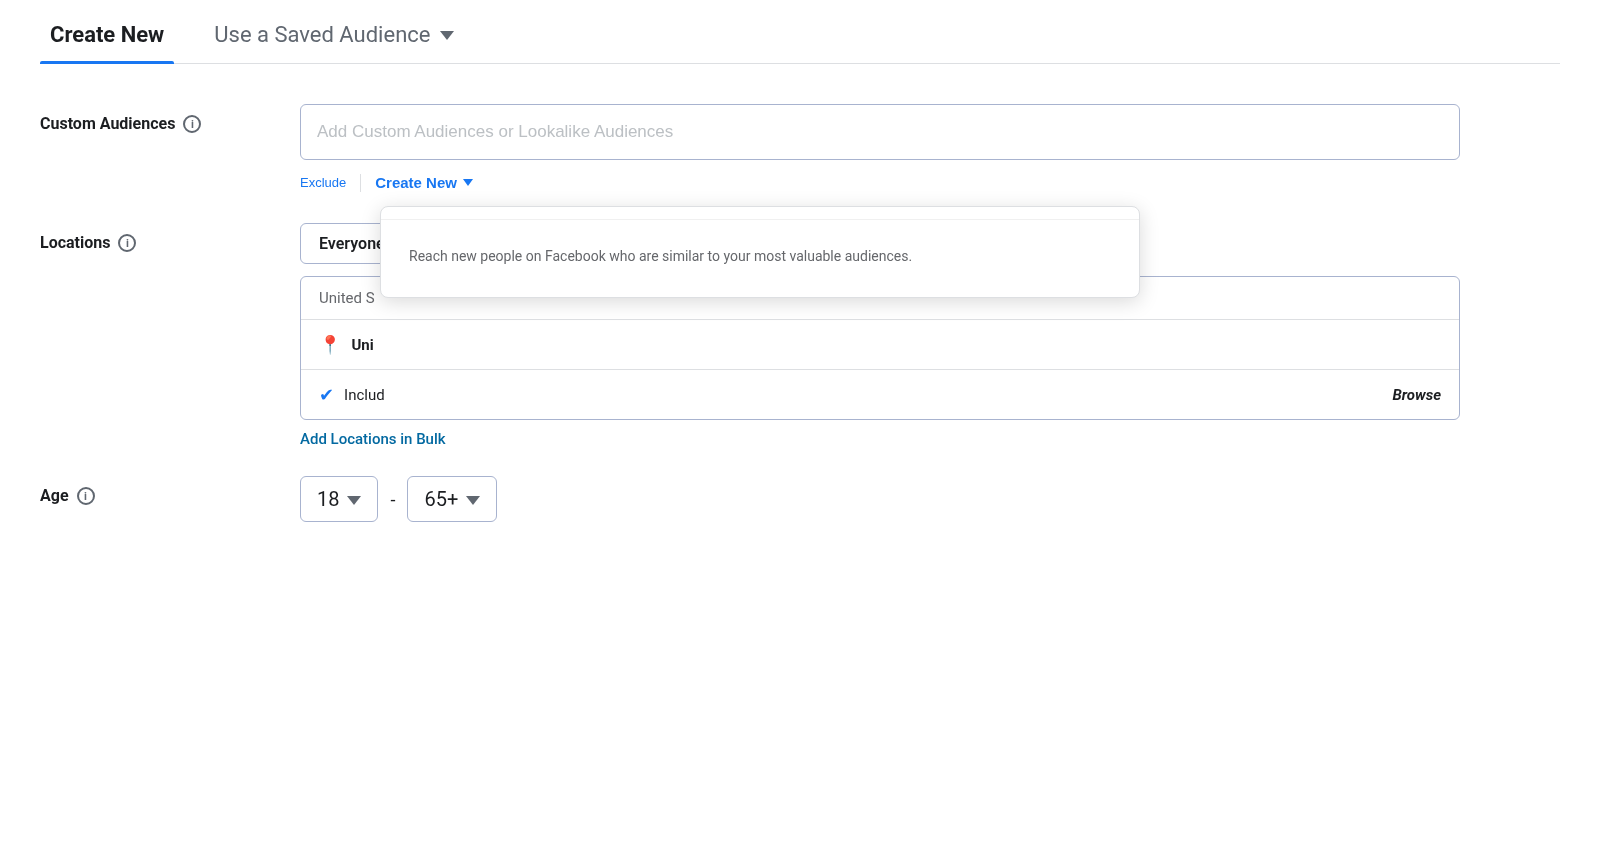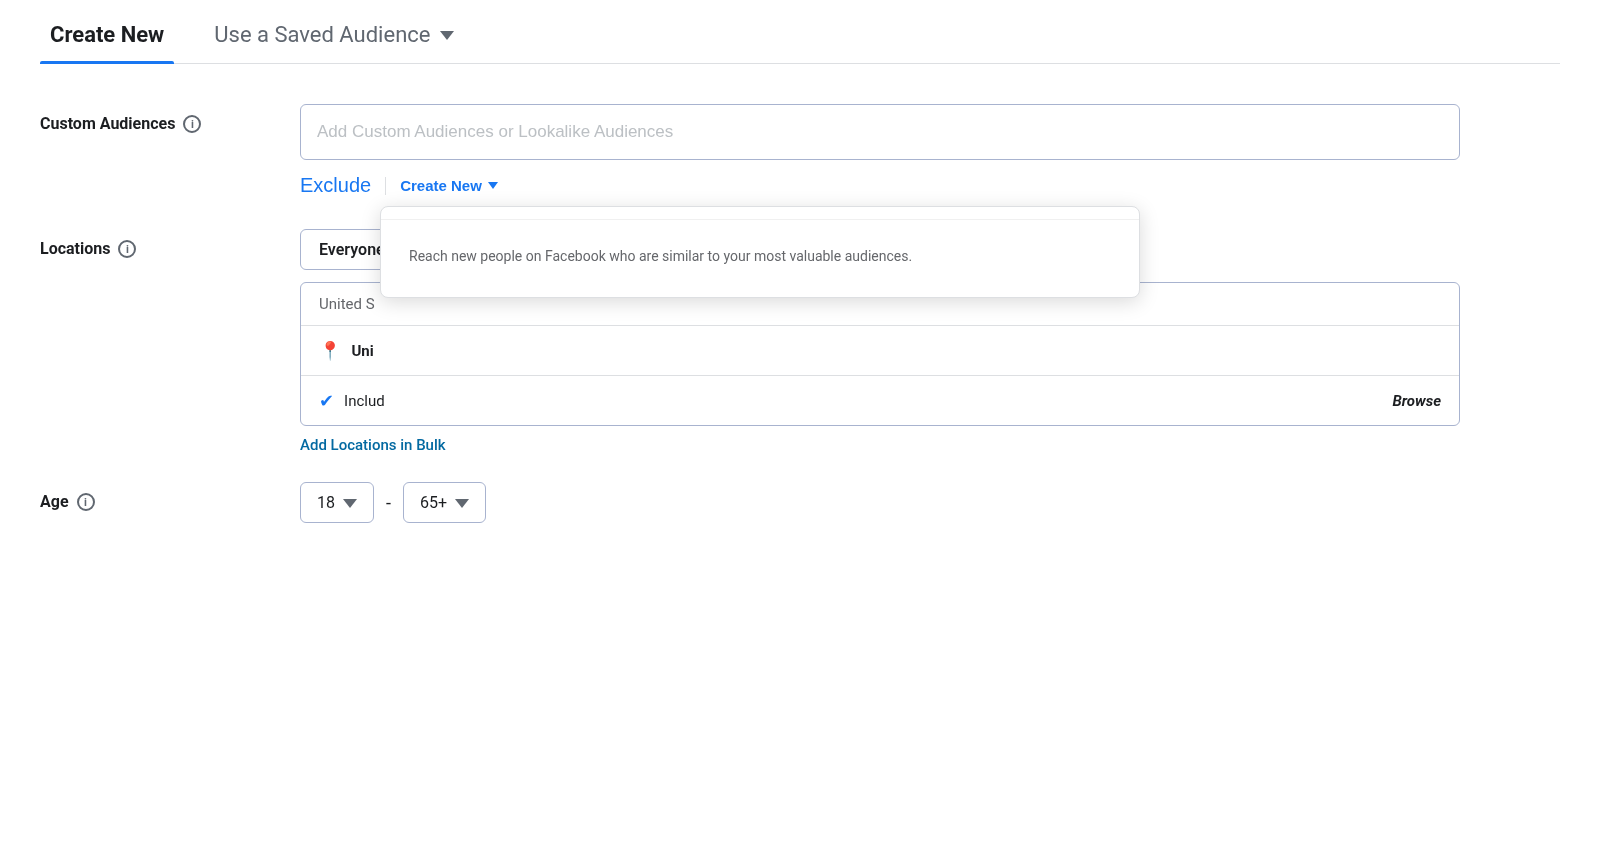--- a/index.html
+++ b/index.html
@@ -126,21 +126,21 @@
     .links-row {
       display: flex;
       align-items: center;
       margin-top: 10px;
       gap: 0;
       position: relative;
     }
 
     .link-btn {
       color: #1877f2;
-      font-size: 20px;
+      font-size: 13px;
       cursor: pointer;
       font-weight: 500;
       background: none;
       border: none;
       padding: 4px 0;
     }
 
     .link-divider {
       width: 1px;
       height: 18px;
@@ -283,21 +283,21 @@
       display: inline-block;
     }
 
     
     .age-select {
       display: inline-flex;
       align-items: center;
       border: 1.5px solid #a8b3cf;
       border-radius: 6px;
       padding: 10px 16px;
-      font-size: 16px;
+      font-size: 20px;
       cursor: pointer;
       background: #fff;
       gap: 8px;
     }
 
     .age-dash {
       font-size: 18px;
       margin: 0 12px;
       color: #1c1e21;
     }

